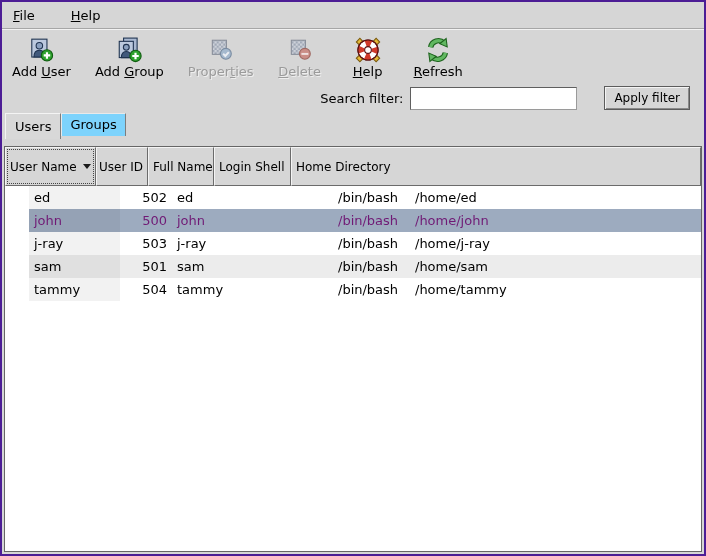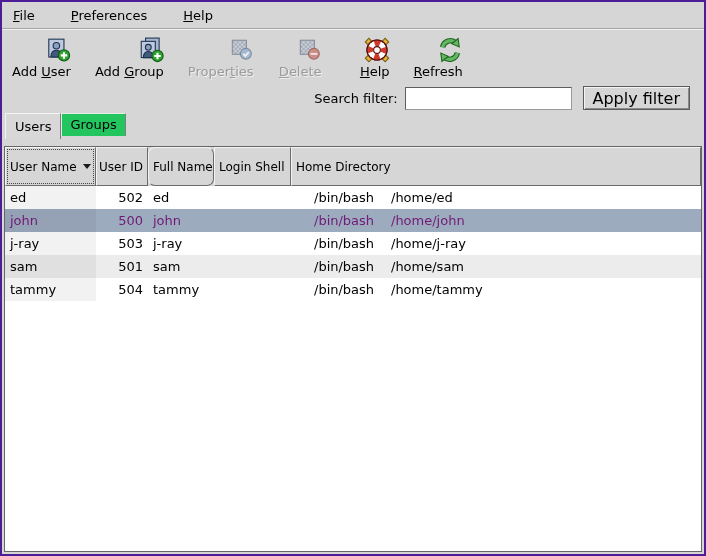--- a/index.html
+++ b/index.html
@@ -23,58 +23,58 @@
   }
   .menu-item { padding:2px 5px; cursor:default; }
   .menu-item u { text-decoration:underline; }
   
   .toolbar {
     height:54px; flex:0 0 54px;
     display:flex; align-items:flex-end;
     padding:2px 10px 4px 10px; gap:24px;
   }
   .tool-item {
-    display:flex; flex-direction:column; align-items:flex-end;
+    display:flex; flex-direction:column; align-items:center;
     gap:1px; min-width:44px;
   }
   .tool-item .icon { width:26px; height:26px; display:flex; align-items:center; justify-content:center; }
   .tool-item.disabled { color:#9b9b9b; text-shadow:1px 1px 0 #eee; }
   
   .search-row {
     height:30px; flex:0 0 30px;
     display:flex; align-items:center; justify-content:flex-end;
     padding-right:14px;
   }
   .search-label { margin-right:7px; }
   .search-input {
     width:167px; height:23px;
     background:#fff;
     border:1px solid #9a9a9a;
     border-top-color:#5f5f5f; border-left-color:#5f5f5f;
     font-family:inherit; font-size:13px; padding:0 4px;
     outline:none;
   }
   .apply-btn {
-    margin-left:11px;
+    margin-left:27px;
     height:24px; padding:0 9px;
     background:#d6d6d6;
     border:1px solid #5c5c5c;
     box-shadow:inset 1px 1px 0 #f4f4f4, inset -1px -1px 0 #8a8a8a;
-    font-family:inherit; font-size:16px; color:#000;
+    font-family:inherit; font-size:12px; color:#000;
     cursor:default;
   }
   
   .tabs-row {
     height:33px; flex:0 0 33px;
     display:flex; align-items:flex-start;
     padding-left:3px;
   }
   .tab {
     padding:3px 8px 4px 8px;
-    background:#22c55e;
+    background:#7dd3fc;
     border:1px solid #7d7d7d;
     border-bottom:none;
     border-top-color:#e9e9e9; border-left-color:#e9e9e9;
     position:relative; cursor:default;
   }
   .tab.active {
     background:#d8d8d8;
     padding:5px 9px 5px 9px;
     margin-bottom:-1px; z-index:2;
     border-top-color:#f4f4f4; border-left-color:#f4f4f4;
@@ -95,44 +95,43 @@
     border-right:1px solid #6b6b6b; border-bottom:1px solid #6b6b6b;
     white-space:nowrap; overflow:hidden; cursor:default;
     font-size:12px;
   }
   .th.sorted { outline:1px dotted #444; outline-offset:-3px; justify-content:space-between; }
   .sort-arrow {
     width:0; height:0; margin-left:5px;
     border-left:4px solid transparent; border-right:4px solid transparent;
     border-top:5px solid #1a1a1a;
   }
-  .tbody { flex:1; display:flex; flex-direction:column; background:#fff; overflow:hidden; }
+  .tbody { flex:1; display:flex; flex-direction:column; background:#fff; overflow:hidden;margin-left:24px; }
   .tr { display:flex; flex:0 0 23px; height:23px; }
   .tr:nth-child(even) { background:#ececec; }
   .tr.selected { background:#9dabbf; color:#701a75; }
   .td {
     display:flex; align-items:center;
     padding:0 5px; white-space:nowrap; overflow:hidden;
   }
   .c0 { width:91px; flex:0 0 91px; }
   .c1 { width:52px; flex:0 0 52px;justify-content:flex-end; }
   .c2 { width:95px; flex:0 0 95px; }
-  .c3 { width:66px; flex:0 0 66px;border-radius:7px; }
+  .c3 { width:66px; flex:0 0 66px; }
   .c4 { width:77px; flex:0 0 77px; }
   .c5 { flex:1; }
   .tr .c0 { background:rgba(0,0,0,0.05); }   
 </style>
 </head>
 <body>
 
 <div class="window">
 
   <div class="menubar">
     <span class="menu-item"><u>F</u><span>ile</span></span>
-    <span class="menu-item"><u>P</u><span>references</span></span>
     <span class="menu-item"><u>H</u><span>elp</span></span>
   </div>
 
   <div class="toolbar">
 
     <div class="tool-item">
       <span class="icon">
         <svg width="26" height="26" viewBox="0 0 24 24">
           <rect x="3.5" y="2" width="14" height="16.5" fill="#bcc9de" stroke="#1f3350"></rect>
           <circle cx="10.5" cy="8" r="3" fill="#8ba0bf" stroke="#1f3350"></circle>

